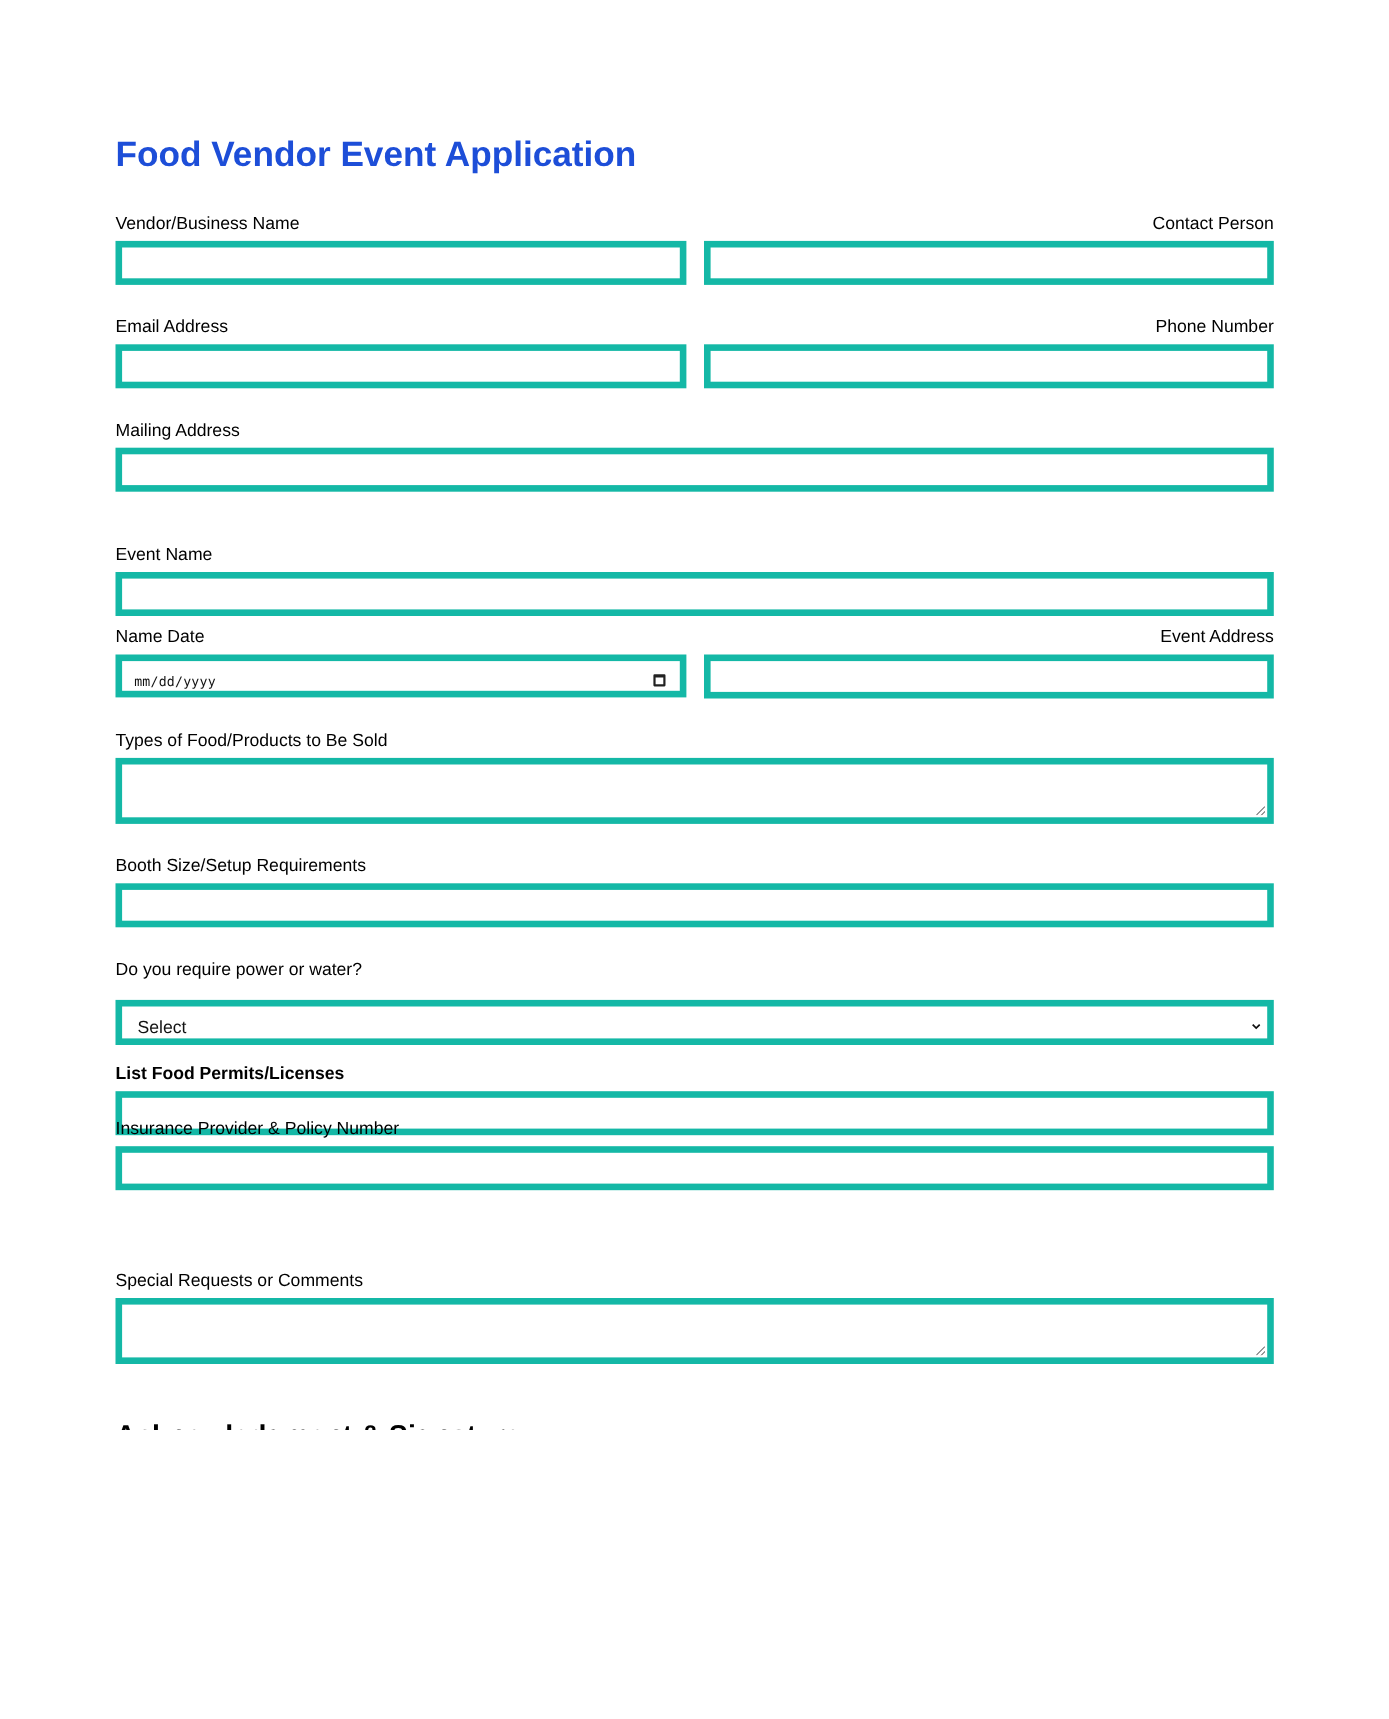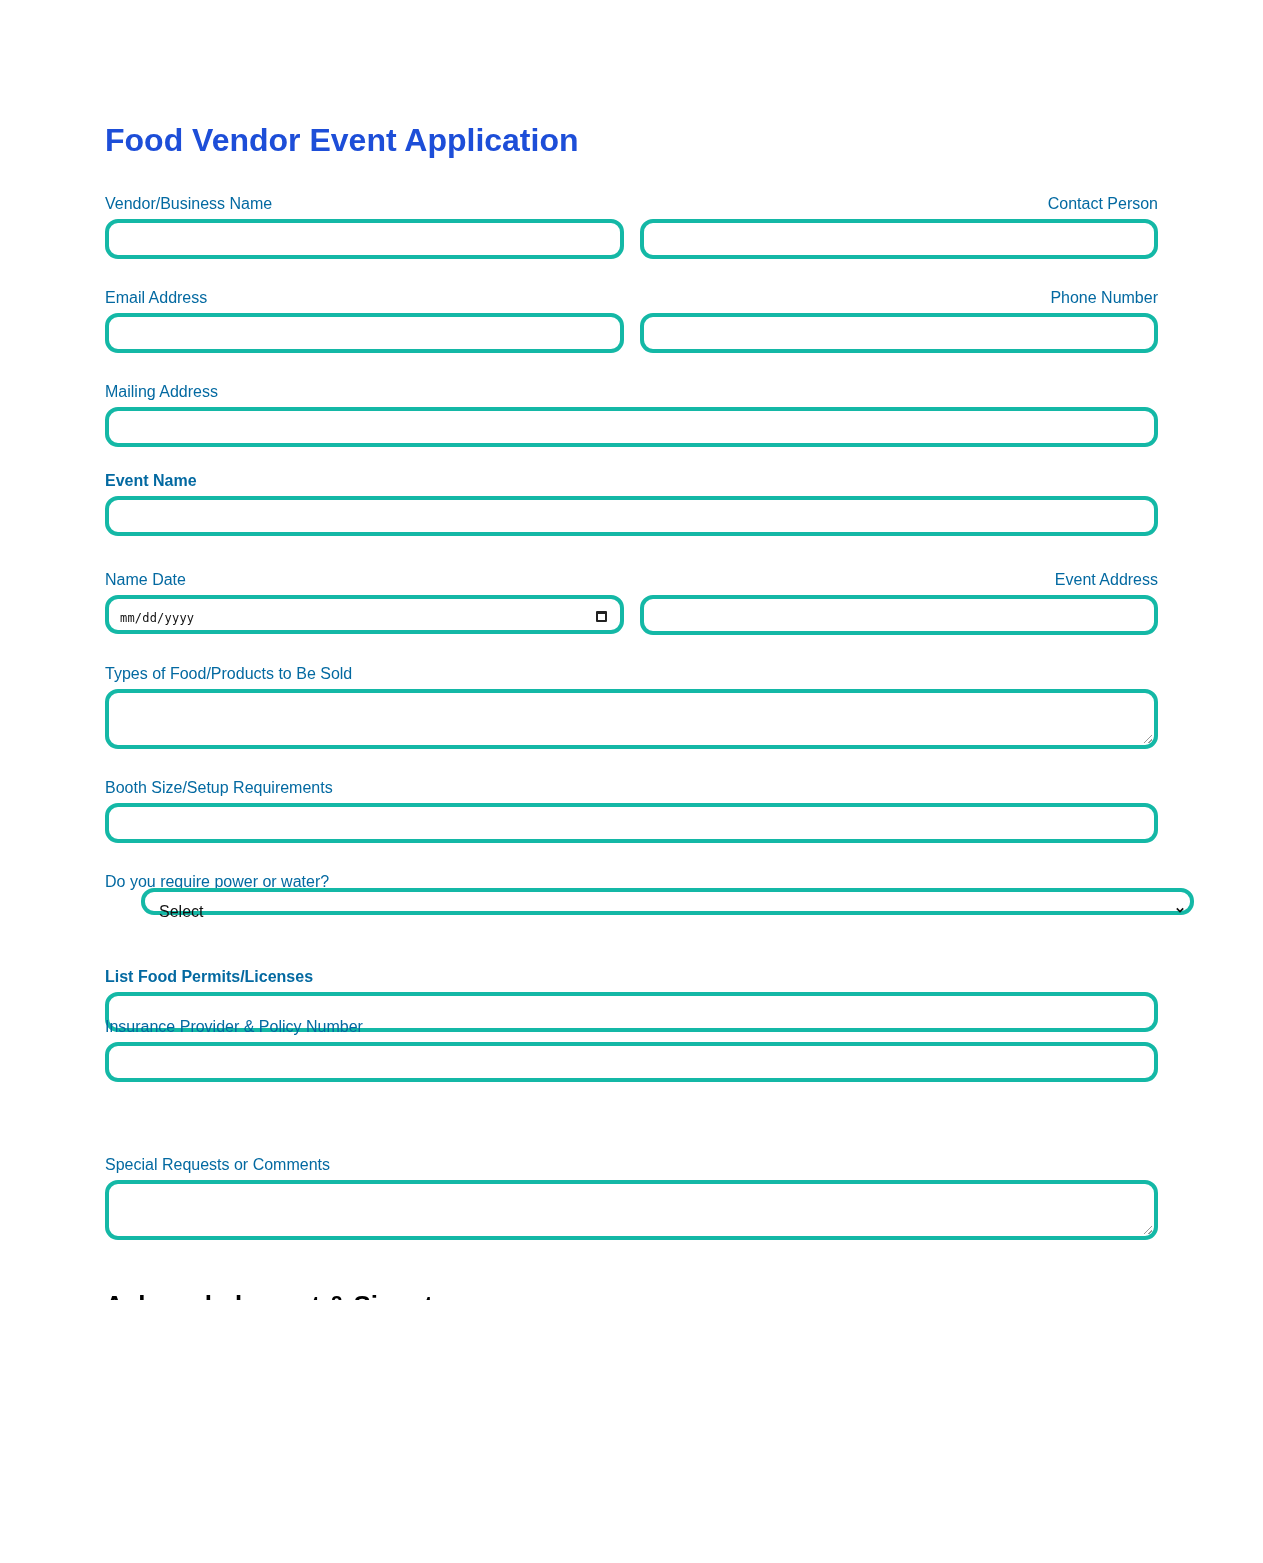--- a/index.html
+++ b/index.html
@@ -37,29 +37,29 @@
       left: 0;
       white-space: nowrap;
       color: #1d4ed8;
     }
     .field {
       position: absolute;
     }
     .field label {
       display: block;
       font-size: 16px;
-      color: #0369a1;
+      color: #000000;
       line-height: 18px;
       white-space: nowrap;
     }
     .input {
       position: absolute;
       box-sizing: border-box;
-      border: 4px solid #14b8a6;
-      border-radius: 13px;
+      border: 6px solid #14b8a6;
+      border-radius: 0;
       background: #fff;
       left: 0;
     }
     .half-left { left: 0; width: 519px; }
     .half-right { left: 535px; width: 518px; text-align: right; }
     .full { left: 0; width: 1053px; }
     .date-text {
       position: absolute;
       left: 11px;
       top: 12px;
@@ -138,21 +138,21 @@
     <div class="field half-right" style="top:289px;">
       <label>Phone Number</label>
       <div class="input" style="top:24px; width:518px; height:40px;"></div>
     </div>
 
     <div class="field full" style="top:383px;">
       <label>Mailing Address</label>
       <div class="input" style="top:24px; width:1053px; height:40px;"></div>
     </div>
 
-    <div class="field full" style="top:472px;font-weight:bold;">
+    <div class="field full" style="top:496px;">
       <label>Event Name</label>
       <div class="input" style="top:24px; width:1053px; height:40px;"></div>
     </div>
 
     <div class="field half-left" style="top:571px;">
       <label>Name Date</label>
       <div class="input" style="top:24px; width:519px; height:39px;">
         <span class="date-text">mm/dd/yyyy</span>
         <span class="calendar-icon"></span>
       </div>
@@ -169,21 +169,21 @@
       </div>
     </div>
 
     <div class="field full" style="top:779px;">
       <label>Booth Size/Setup Requirements</label>
       <div class="input" style="top:24px; width:1053px; height:40px;"></div>
     </div>
 
     <div class="field full" style="top:873px;">
       <label>Do you require power or water?</label>
-      <div class="input" style="top:15px; width:1053px; height:27px;margin-left:36px;">
+      <div class="input" style="top:36px; width:1053px; height:41px;">
         <span class="select-text">Select</span>
         <svg class="chevron-icon" viewBox="0 0 10 10">
           <path d="M1 3 L5 7 L9 3" fill="none" stroke="#111" stroke-width="2"></path>
         </svg>
       </div>
     </div>
 
     <div class="field full" style="top:968px;font-weight:bold;">
       <label>List Food Permits/Licenses</label>
       <div class="input" style="top:24px; width:1053px; height:40px;"></div>

